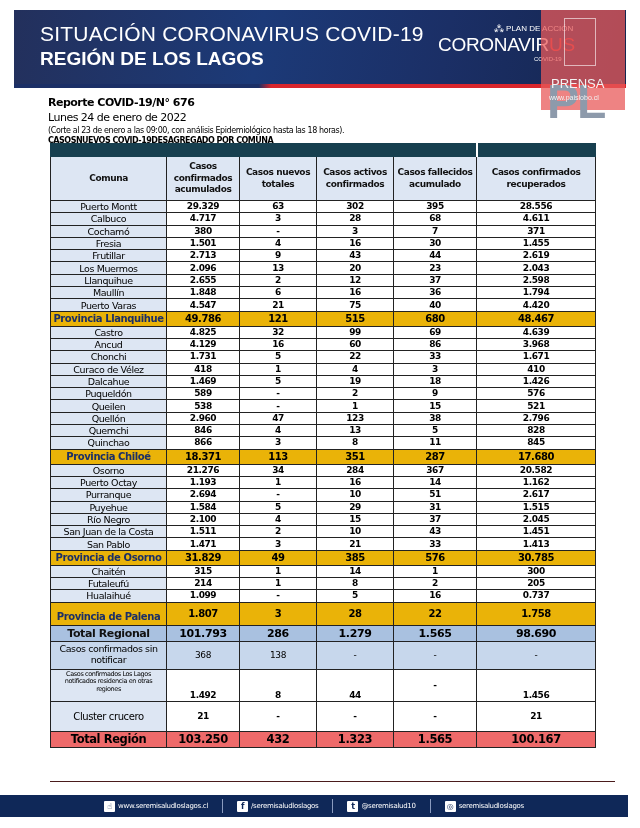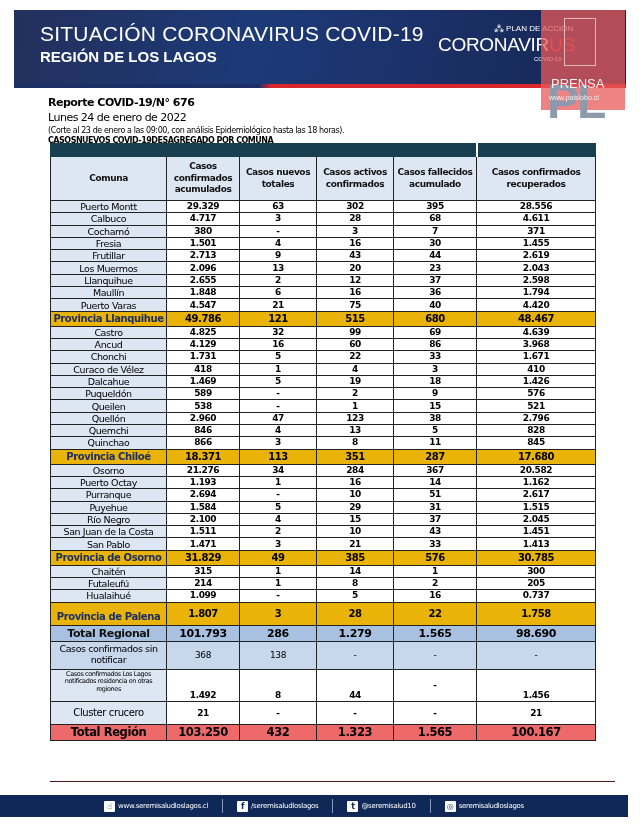--- a/index.html
+++ b/index.html
@@ -14,21 +14,21 @@
   .banner::after {
     content: ""; position: absolute; left: 0; right: 0; bottom: 0; height: 4px;
     background: linear-gradient(90deg, #1b2f66 0%, #1b2f66 40%, #d9262c 42%, #d9262c 100%);
   }
   .banner-title1 {
     position: absolute; left: 26px; top: 12px; color: #fff;
     font-size: 21px; letter-spacing: 0.2px; font-weight: normal;
   }
   .banner-title2 {
     position: absolute; left: 26px; top: 38px; color: #fff;
-    font-size: 15px; font-weight: bold;
+    font-size: 19px; font-weight: bold;
   }
   .plan-label {
     position: absolute; left: 480px; top: 11px; color: #fff; font-size: 8px;
   }
   .plan-dots { color: #fff; font-size: 9px; margin-right: 2px; }
   .coronavirus-logo {
     position: absolute; left: 424px; top: 24px; font-size: 19px; font-weight: normal; color: #fff;
     letter-spacing: -0.3px;
   }
   .coronavirus-logo .us { color: #e02a2e; }
@@ -67,21 +67,21 @@
   tr.prov.tall td { height: 23px; }
   tr.prov.tall td.name { vertical-align: top; padding-top: 8px; }
   tr.row.tall td { height: 18px; }
   tr.total td { background: #a9c1e0; font-weight: bold; height: 16px; font-size: 11px; }
   tr.total td.name { color: #111; }
   tr.sinnot td { height: 28px; background: #c7d7ec; font-weight: normal; }
   tr.sinnot td.name { font-size: 9.5px; line-height: 1.15; }
   tr.otras td { height: 32px; vertical-align: bottom; padding-bottom: 1px; font-weight: bold; }
   tr.otras td.name { font-size: 6.5px; line-height: 1.2; font-weight: normal; background: #dde6f3; vertical-align: top; padding-top: 1px; }
   tr.otras td.mid { vertical-align: middle; }
-  tr.cluster td { height: 23px; font-weight: bold; margin-top: 12px; }
+  tr.cluster td { height: 30px; font-weight: bold; margin-top: 12px; }
   tr.cluster td.name { background: #dde6f3; font-weight: normal; font-size: 10px; }
   tr.region td { background: #ee6a6a; font-weight: bold; height: 16px; font-size: 11.5px; }
 
   .footer {
     position: absolute; left: 0; top: 795px; width: 628px; height: 22px;
     background: #0f2858; display: flex; align-items: center; justify-content: center; gap: 0;
   }
   .foot-item { display: flex; align-items: center; color: #fff; font-size: 7px; padding: 0 14px; font-family: "DejaVu Sans", sans-serif; letter-spacing: -0.3px; }
   .foot-sep { width: 1px; height: 14px; background: #8a9bbf; }
   .foot-icon {

